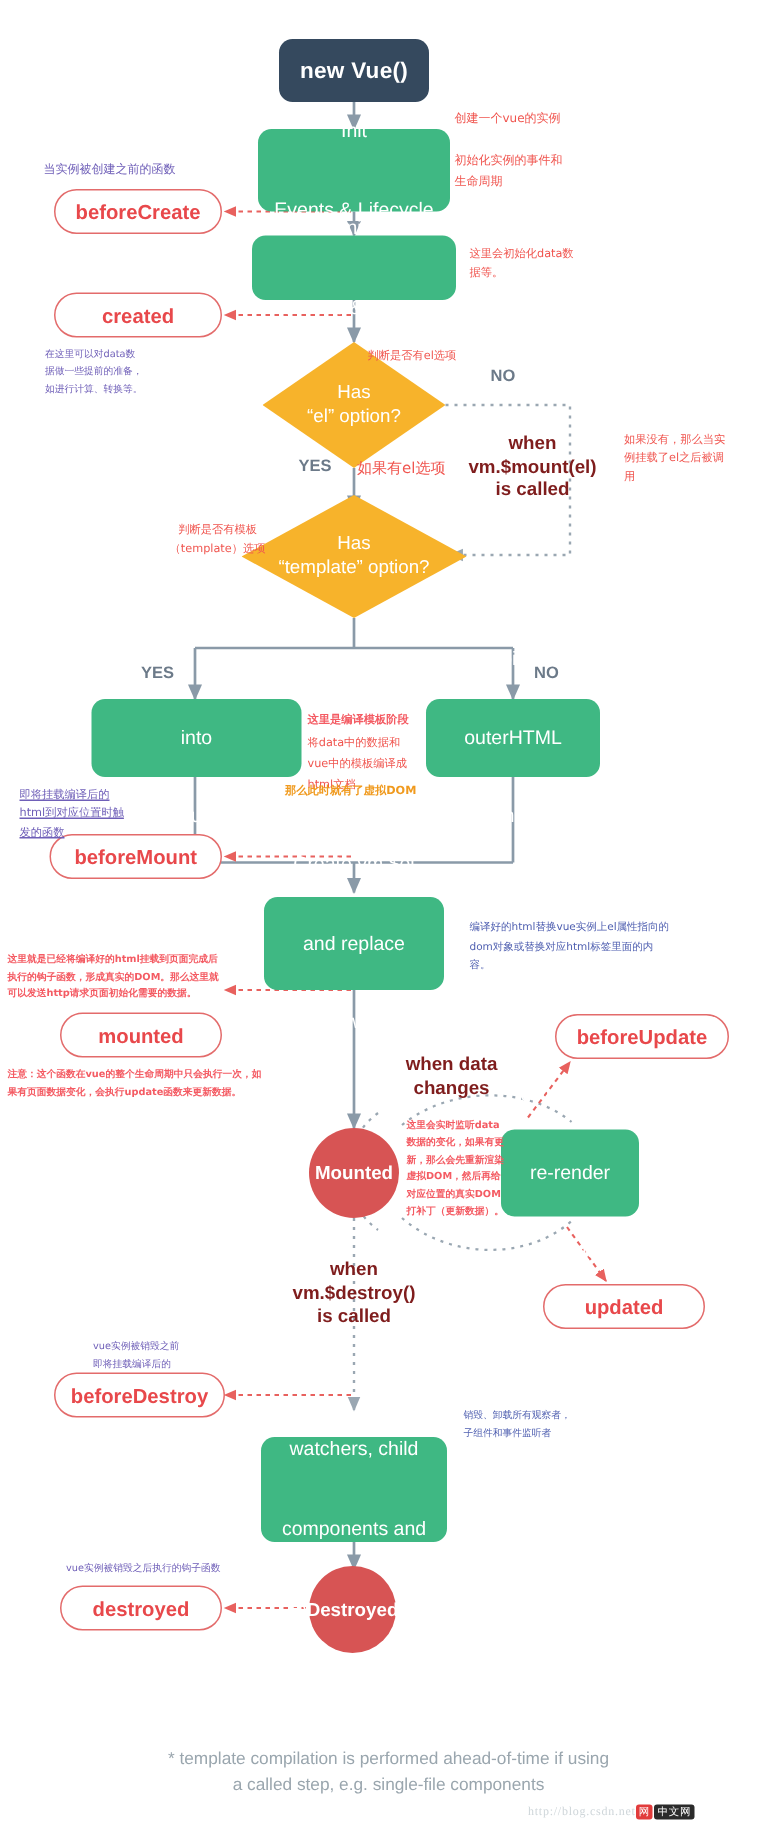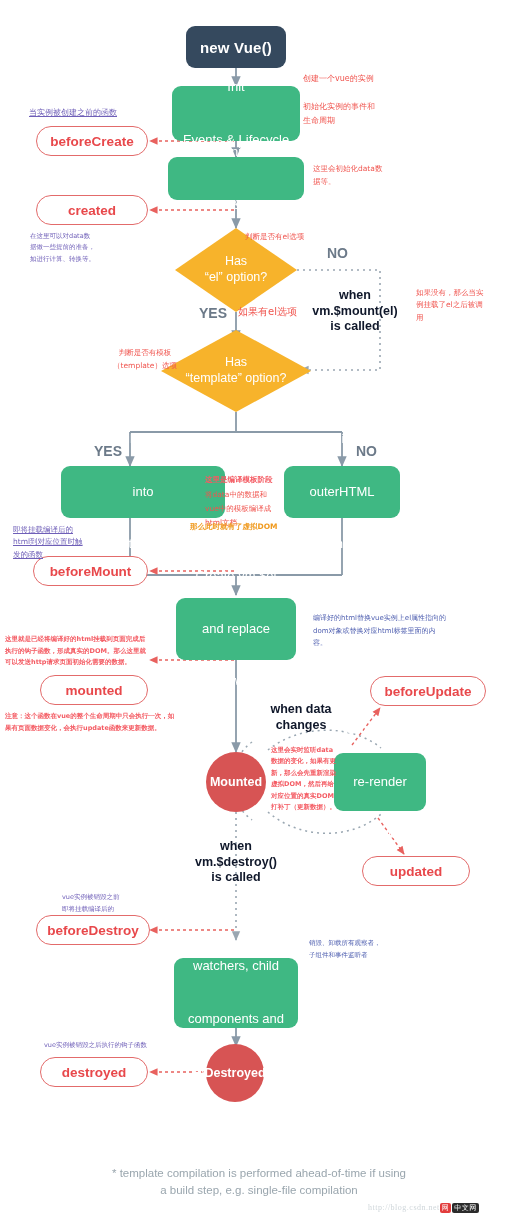--- a/index.html
+++ b/index.html
@@ -30,22 +30,22 @@
 
   
   .ann{position:absolute;box-sizing:border-box;}
   .ann-red{color:#f0554f;}
   .ann-pink{color:#f45b63;}
   .ann-purple{color:#6f5fb8;}
   .ann-orange{color:#f09a1e;}
   .ann-blue{color:#4f5fb0;}
   .t-cn{font-family:"DejaVu Sans","Liberation Sans",sans-serif;}
 
-  .lbl{position:absolute;color:#6c7a89;font-weight:bold;font-size:14px;}
-  .flowlbl{position:absolute;color:#0f172a;font-weight:bold;font-size:12.5px;
+  .lbl{position:absolute;color:#6c7a89;font-weight:bold;font-size:11px;}
+  .flowlbl{position:absolute;color:#7f1d1d;font-weight:bold;font-size:12.5px;
            line-height:1.25;text-align:center;}
   svg.lines{position:absolute;left:0;top:0;width:518px;height:1216px;
             pointer-events:none;}
 
   .footer{position:absolute;left:0;width:518px;text-align:center;
           color:#9aa6ae;font-size:11.5px;line-height:1.45;}
   .watermark{position:absolute;color:#cfd6da;font-size:8px;
              font-family:"Liberation Serif",serif;letter-spacing:.5px;}
   .wm-badge{display:inline-block;background:#e23c3c;color:#fff;border-radius:2px;
             padding:0 2px;font-size:7px;vertical-align:middle;}
@@ -127,21 +127,21 @@
     <span class="dlabel">Has</span>
     <span class="dlabel">“el” option?</span>
   </div>
 
   <div class="node diamond" style="left:161px;top:330px;width:150px;height:82px;flex-direction:column;">
     <span class="dshape"></span>
     <span class="dlabel">Has</span>
     <span class="dlabel">“template” option?</span>
   </div>
 
-  <div class="node box-green" style="left:61px;top:466px;width:164px;height:52px;flex-direction:column;text-align:right;">
+  <div class="node box-green" style="left:61px;top:466px;width:140px;height:52px;flex-direction:column;text-align:right;">
     <span>Compile template</span>
     <span>into</span>
     <span>mount function *</span>
   </div>
 
   <div class="node box-green" style="left:284px;top:466px;width:116px;height:52px;flex-direction:column;">
     <span>Compile el’s</span>
     <span>outerHTML</span>
     <span>as template *</span>
   </div>
@@ -232,21 +232,21 @@
   <div class="ann ann-red t-cn" style="left:303px;top:100px;font-size:8px;line-height:1.7;width:110px;">
     <div>初始化实例的事件和</div>
     <div>生命周期</div>
   </div>
 
   <div class="ann ann-red t-cn" style="left:313px;top:163px;font-size:7.5px;line-height:1.7;width:105px;">
     <div>这里会初始化data数</div>
     <div>据等。</div>
   </div>
 
-  <div class="ann ann-purple t-cn" style="left:29px;top:107px;font-size:8px;text-decoration:underline;">当实例被创建之前的函数</div>
+  <div class="ann ann-purple t-cn" style="left:29px;top:107px;font-size:8px;">当实例被创建之前的函数</div>
 
 
   <div class="ann ann-purple t-cn" style="left:30px;top:231px;font-size:6.5px;line-height:1.75;width:110px;">
     <div>在这里可以对data数</div>
     <div>据做一些提前的准备，</div>
     <div>如进行计算、转换等。</div>
   </div>
 
   <div class="ann ann-red t-cn" style="left:245px;top:232px;font-size:7.5px;">判断是否有el选项</div>
 
@@ -312,20 +312,20 @@
 
   <div class="ann ann-blue t-cn" style="left:309px;top:938px;font-size:6.5px;line-height:1.8;width:110px;">
     <div>销毁、卸载所有观察者，</div>
     <div>子组件和事件监听者</div>
   </div>
 
   <div class="ann ann-purple t-cn" style="left:44px;top:1041px;font-size:6.5px;">vue实例被销毁之后执行的钩子函数</div>
 
   <div class="footer" style="top:1165px;">
     <div>* template compilation is performed ahead-of-time if using</div>
-    <div>a build step, e.g. single-file compilation</div>
-  </div>
-
-  <div class="watermark" style="left:368px;top:1203px;">
+    <div>a called step, e.g. single-file components</div>
+  </div>
+
+  <div class="watermark" style="left:352px;top:1203px;">
     <span>http://blog.csdn.net</span><span class="wm-badge">网</span><span class="wm-badge2">中文网</span>
   </div>
 
 </div>
 
 </body></html>

